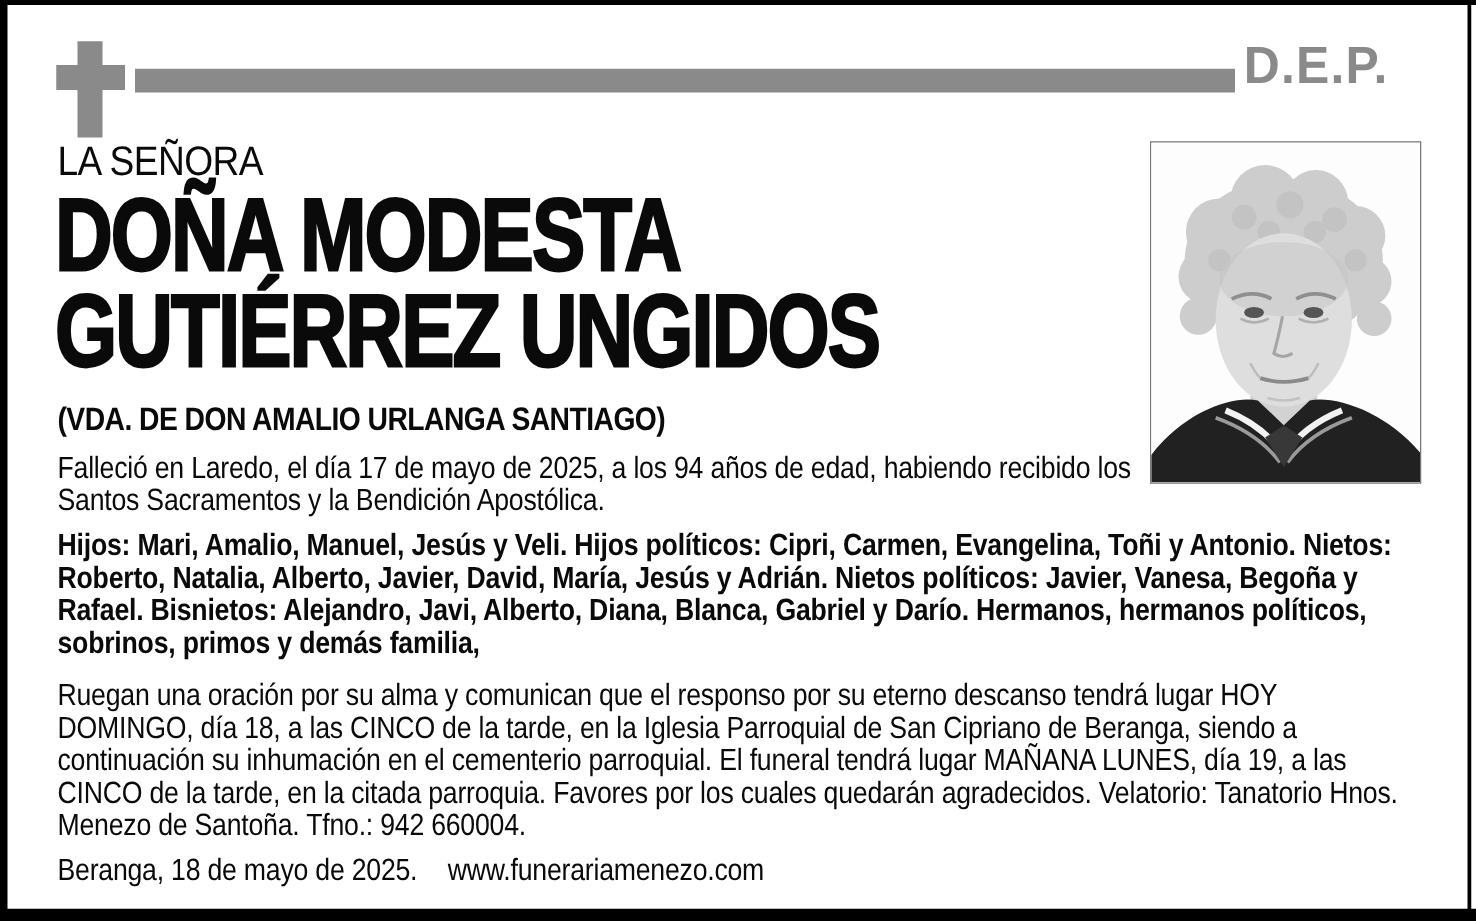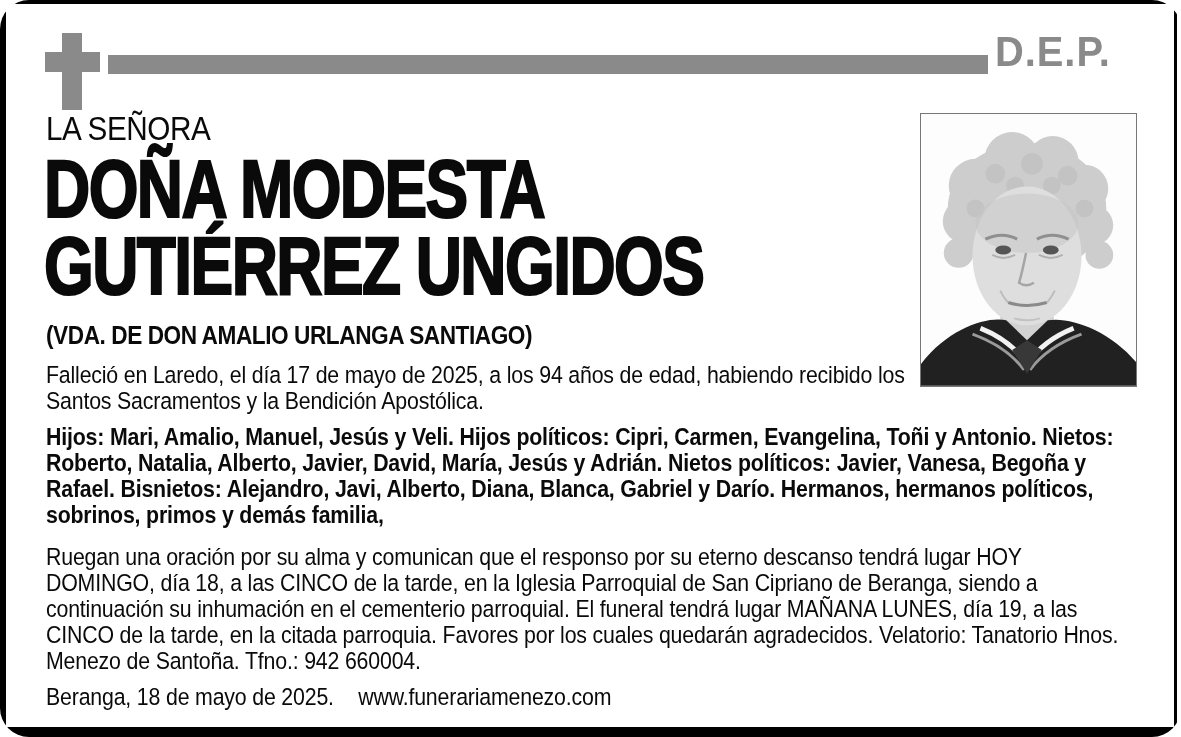--- a/index.html
+++ b/index.html
@@ -10,21 +10,20 @@
   * { margin: 0; padding: 0; box-sizing: border-box; }
   html, body { background: #ffffff; }
   .page {
     position: relative;
     width: 1181px;
     height: 737px;
     background: #ffffff;
     font-family: "Liberation Sans", sans-serif;
     color: var(--text);
     overflow: hidden;
-    border-radius: 29px;
   }
   .bstrip { position: absolute; background: var(--border); }
   .bstrip.top    { left: 0; top: 0; width: 1181px; height: 4px; }
   .bstrip.left   { left: 0; top: 0; width: 6px; height: 737px; }
   .bstrip.right  { left: 1174px; top: 0; width: 3px; height: 737px; }
   .bstrip.bottom { left: 0; top: 727px; width: 1181px; height: 10px; }
 
   .cross { position: absolute; left: 45px; top: 33px; width: 55px; height: 77px; }
   .cross .v { position: absolute; left: 17px; top: 0; width: 20px; height: 77px; background: var(--accent-gray); }
   .cross .h { position: absolute; left: 0; top: 19px; width: 55px; height: 20px; background: var(--accent-gray); }

